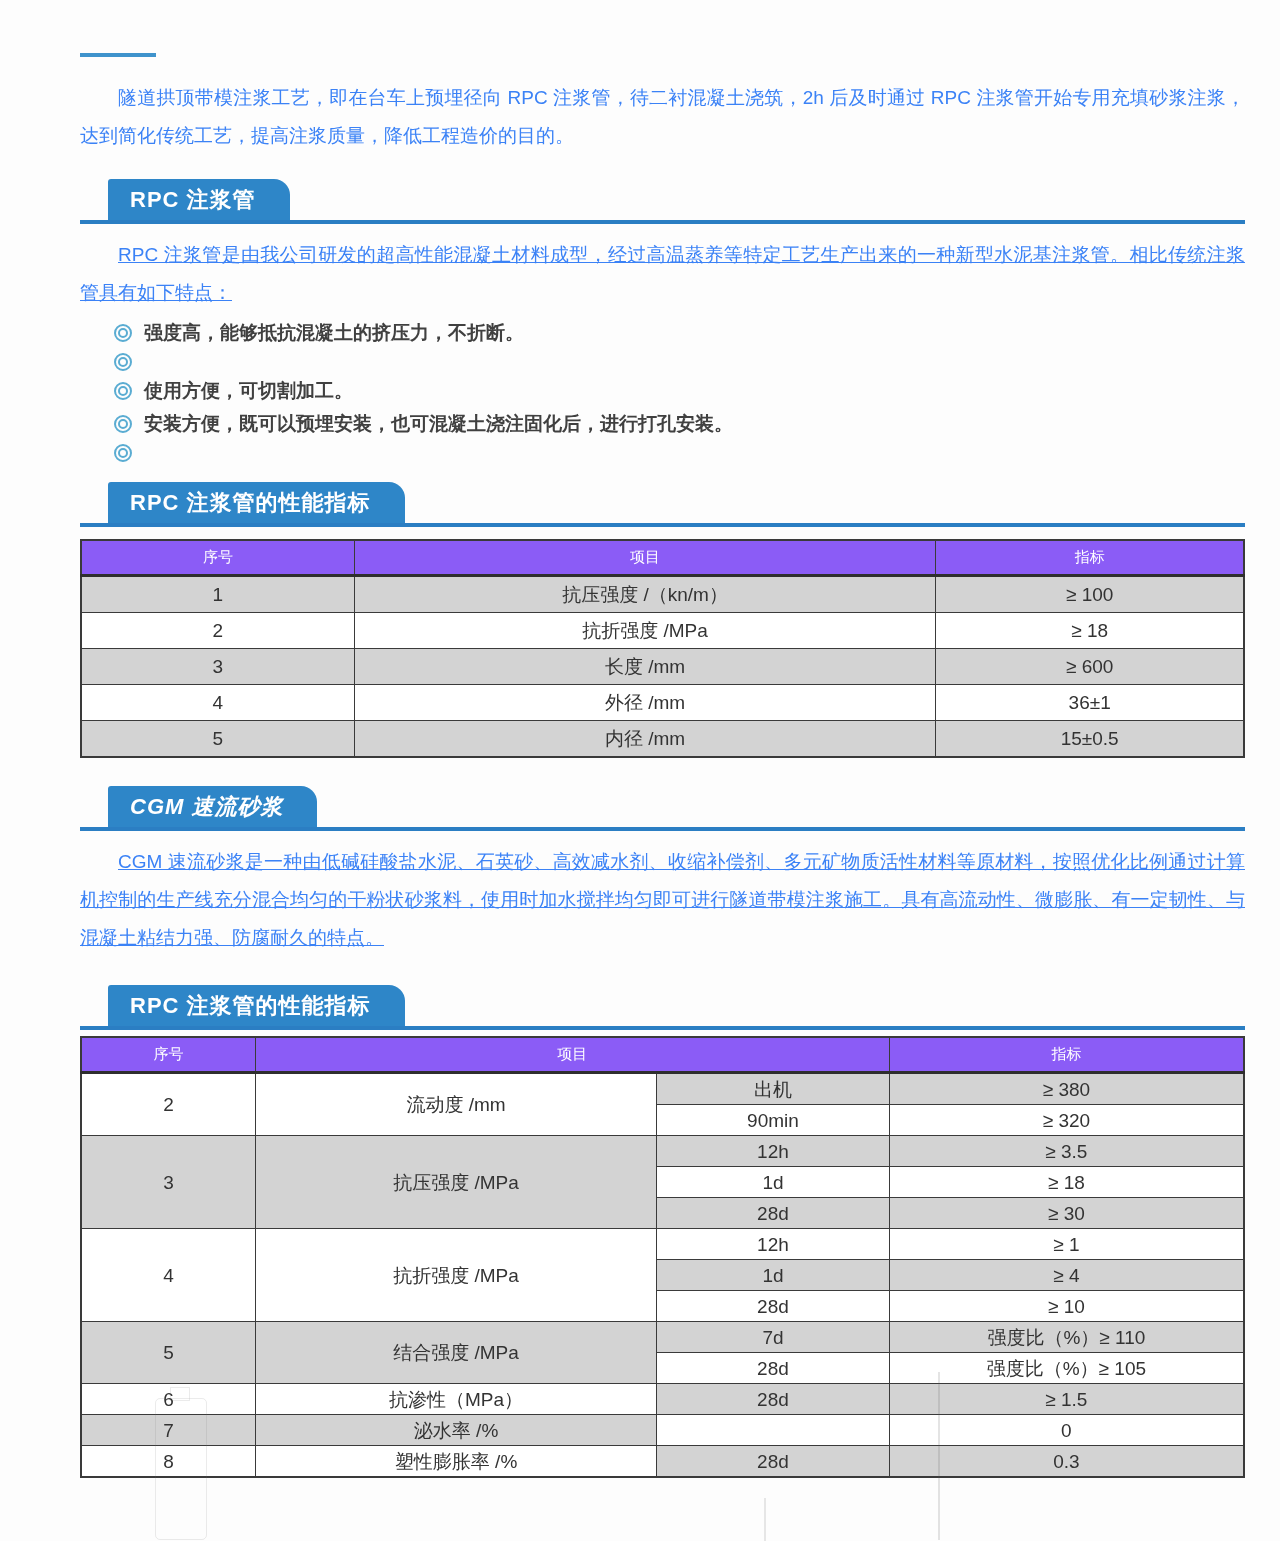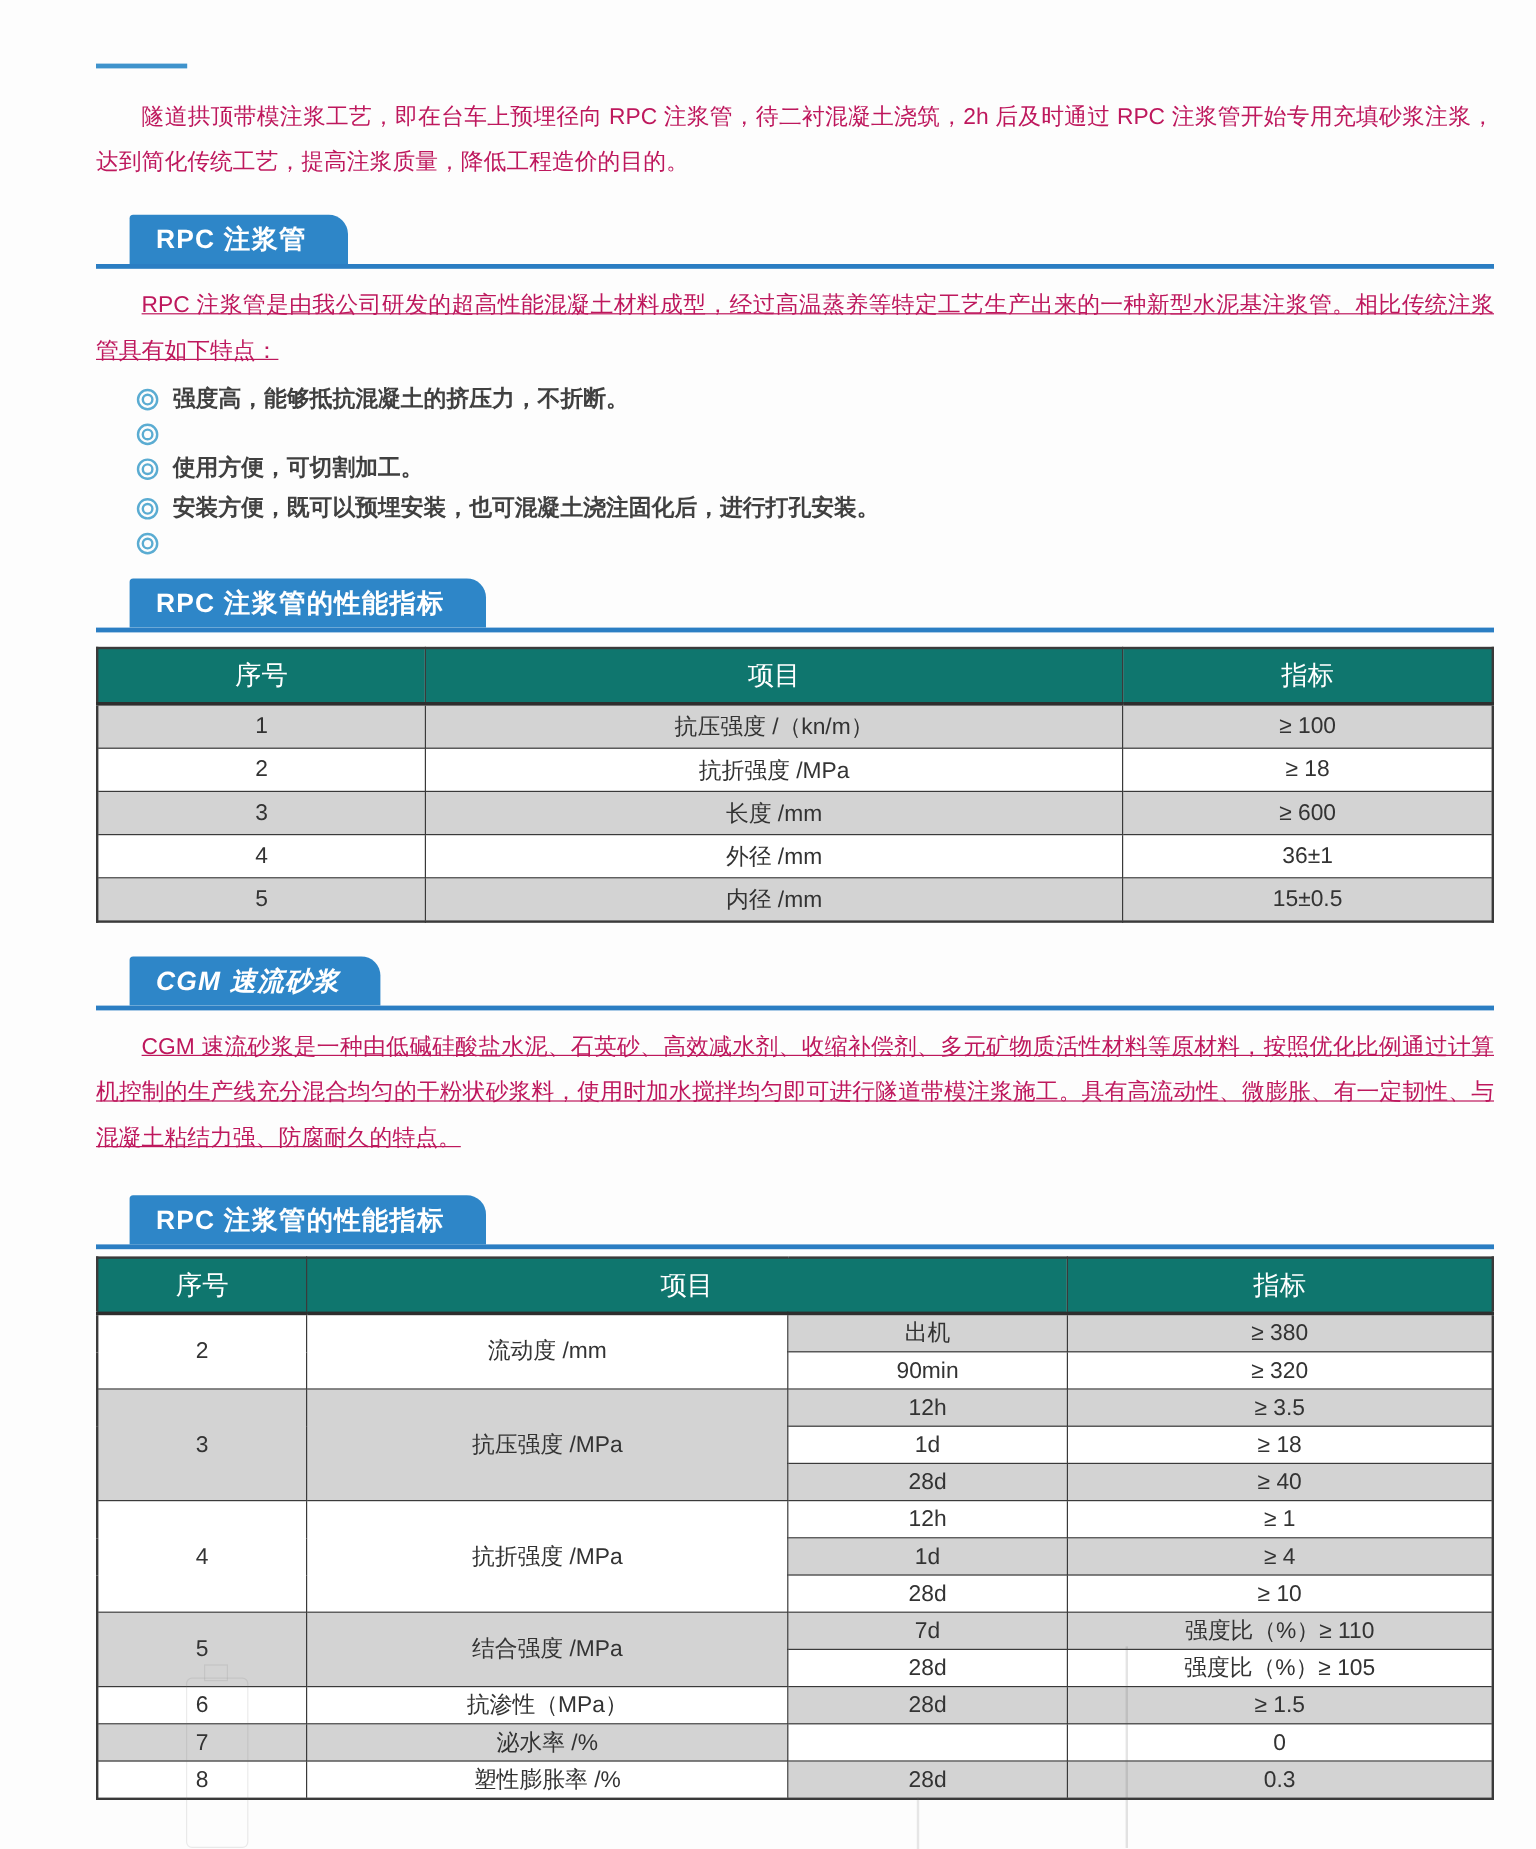--- a/index.html
+++ b/index.html
@@ -7,21 +7,21 @@
     width:1280px;height:1541px;overflow:hidden;background:#fdfdfd;
     font-family:"Liberation Sans","DejaVu Sans",sans-serif;
     color:#3c3c3c;position:relative;
   }
   .page{padding:26px 35px 0 80px;position:relative;}
   .doc-title{
     font-size:30px;font-weight:bold;color:#2b7ec3;margin:0;letter-spacing:1px;
   }
   .title-underline{width:76px;height:4px;background:#3f93cc;margin-top:27px;}
   .body-text{
-    font-size:19px;line-height:38px;color:#be185d;margin:0;text-align:justify;
+    font-size:19px;line-height:38px;color:#3b82f6;margin:0;text-align:justify;
   }
   .indent{text-indent:2em;}
   .p-intro{margin-top:22px;}
   .banner{border-bottom:4px solid #2b7ec3;margin-top:24px;line-height:0;padding-left:28px;}
   .banner-tab{
     display:inline-block;background:#2e86c8;color:#ffffff;font-weight:bold;
     font-size:22px;line-height:26px;padding:8px 34px 7px 22px;
     border-radius:3px 16px 0 0;letter-spacing:1px;
   }
   .p-section{margin-top:12px;text-decoration:underline;}
@@ -37,21 +37,21 @@
   .bullet-ring::after{
     content:"";position:absolute;left:2px;top:2px;right:2px;bottom:2px;
     border:2px solid #5aacd2;border-radius:50%;
   }
   table{
     border-collapse:collapse;width:100%;table-layout:fixed;
     border:2px solid #3a3a3a;
   }
   .tbl{margin-top:12px;}
   th{
-    background:#0f766e;color:#ffffff;font-weight:normal;font-size:22px;
+    background:#8b5cf6;color:#ffffff;font-weight:normal;font-size:15px;
     padding:7px 4px;border:1px solid #3a3a3a;border-bottom:3px solid #2e2e2e;
   }
   td{
     border:1px solid #3a3a3a;font-size:19px;color:#333333;text-align:center;
     padding:4px 4px;background:#ffffff;
   }
   .t1 td{padding:4.5px 4px;}
   .t2 td{padding:2.5px 4px;line-height:25px;}
   td.g{background:#d3d3d3;}
   
@@ -189,21 +189,21 @@
         <td class="g" rowspan="3">抗压强度 /MPa</td>
         <td class="g">12h</td>
         <td class="g">≥ 3.5</td>
       </tr>
       <tr>
         <td>1d</td>
         <td>≥ 18</td>
       </tr>
       <tr>
         <td class="g">28d</td>
-        <td class="g">≥ 40</td>
+        <td class="g">≥ 30</td>
       </tr>
       <tr>
         <td rowspan="3">4</td>
         <td rowspan="3">抗折强度 /MPa</td>
         <td>12h</td>
         <td>≥ 1</td>
       </tr>
       <tr>
         <td class="g">1d</td>
         <td class="g">≥ 4</td>

